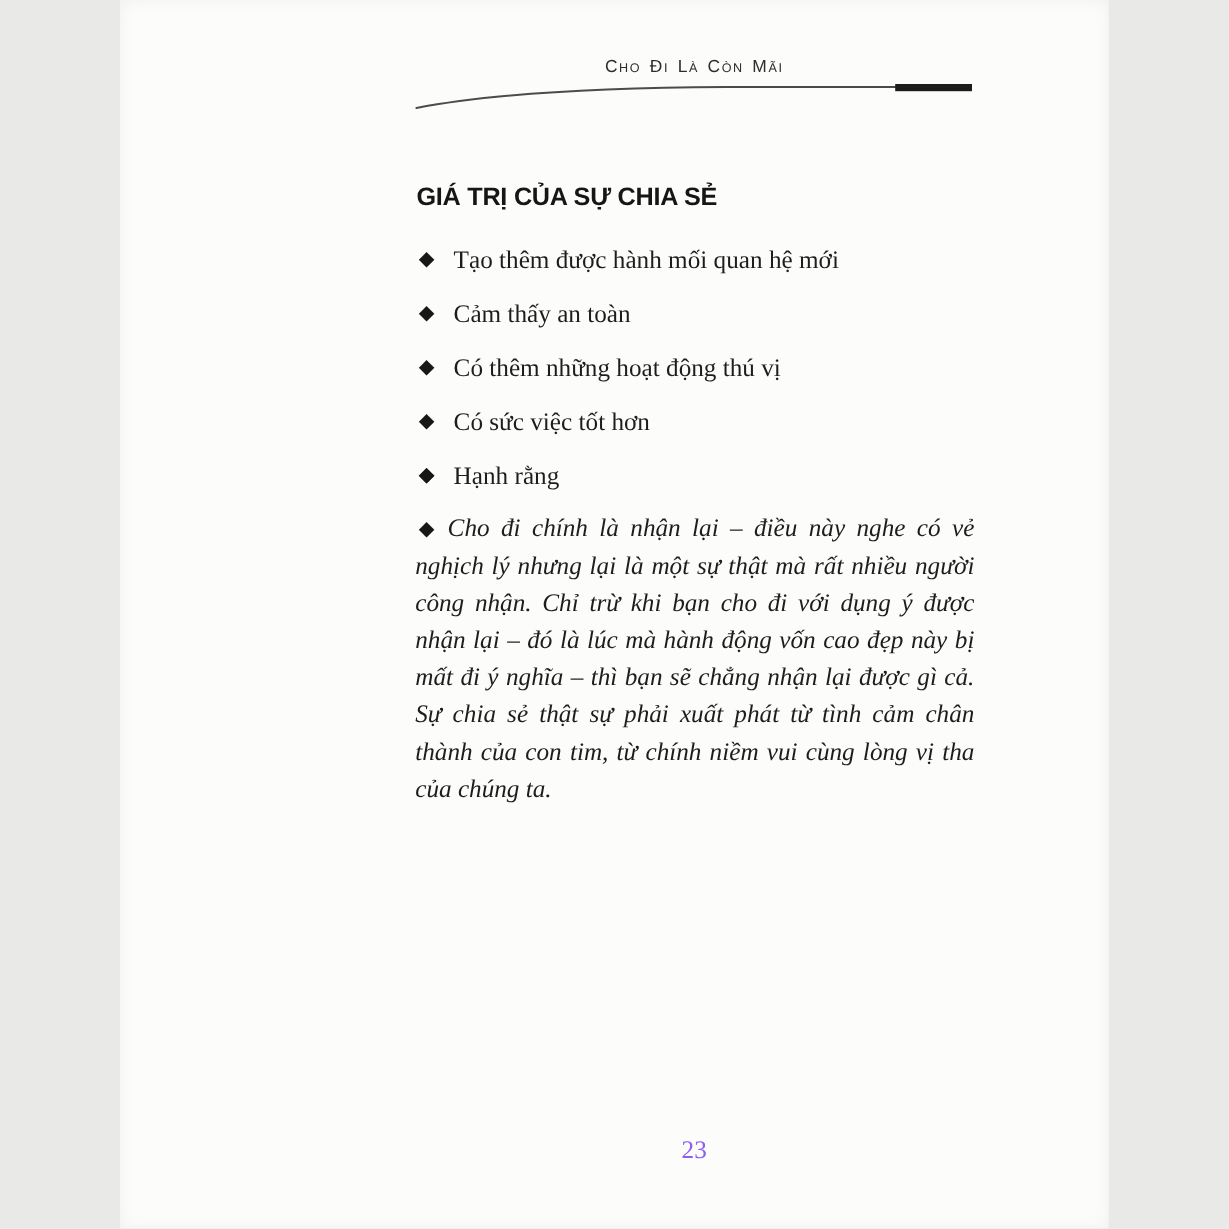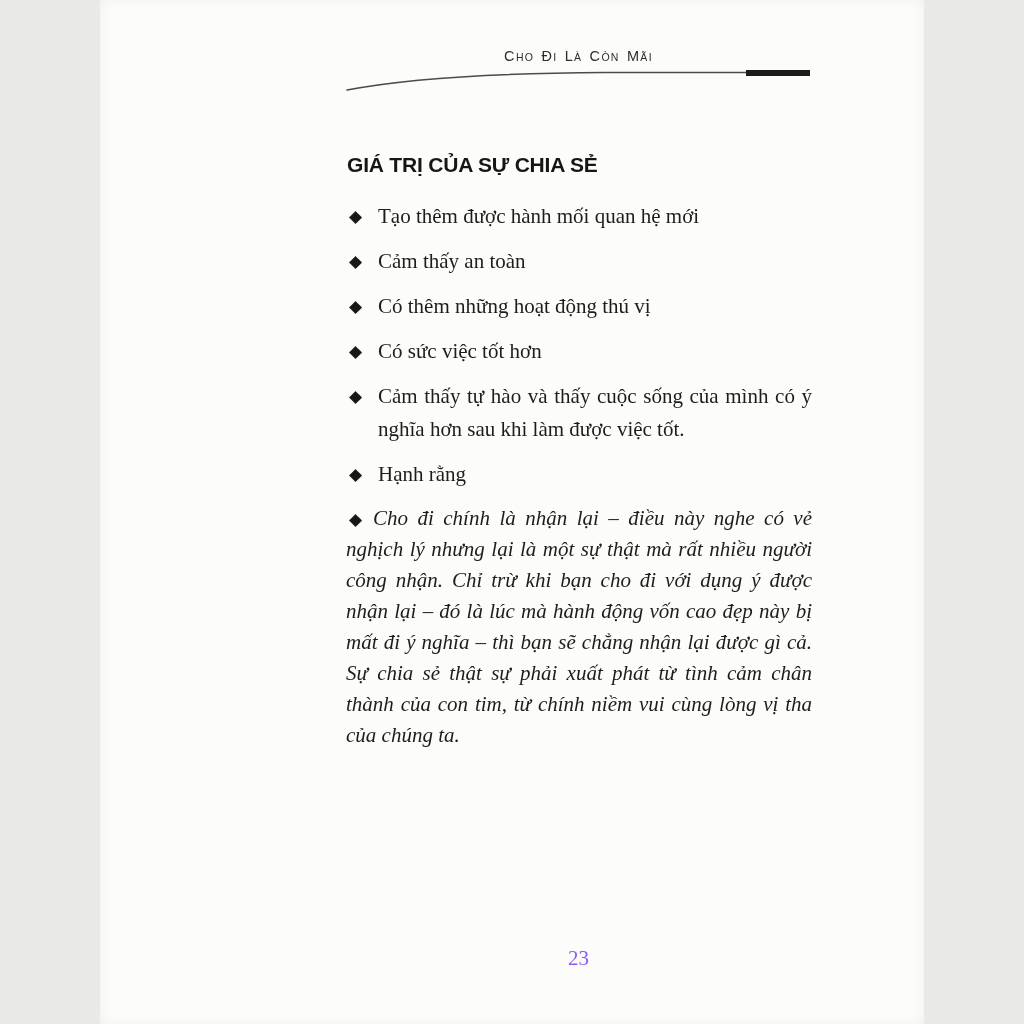--- a/index.html
+++ b/index.html
@@ -129,21 +129,20 @@
       <li>
         <span class="bullet-glyph">◆</span>
         <span>Có thêm những hoạt động thú vị</span>
       </li>
       <li>
         <span class="bullet-glyph">◆</span>
         <span>Có sức việc tốt hơn</span>
       </li>
       <li>
         <span class="bullet-glyph">◆</span>
-        <span>Cảm thấy tự hào và thấy cuộc sống của mình có ý nghĩa hơn sau khi làm được việc tốt.</span>
       </li>
       <li>
         <span class="bullet-glyph">◆</span>
         <span>Hạnh rằng</span>
       </li>
       <li>
         <span class="bullet-glyph">◆</span>
       </li>
     </ul>
 

